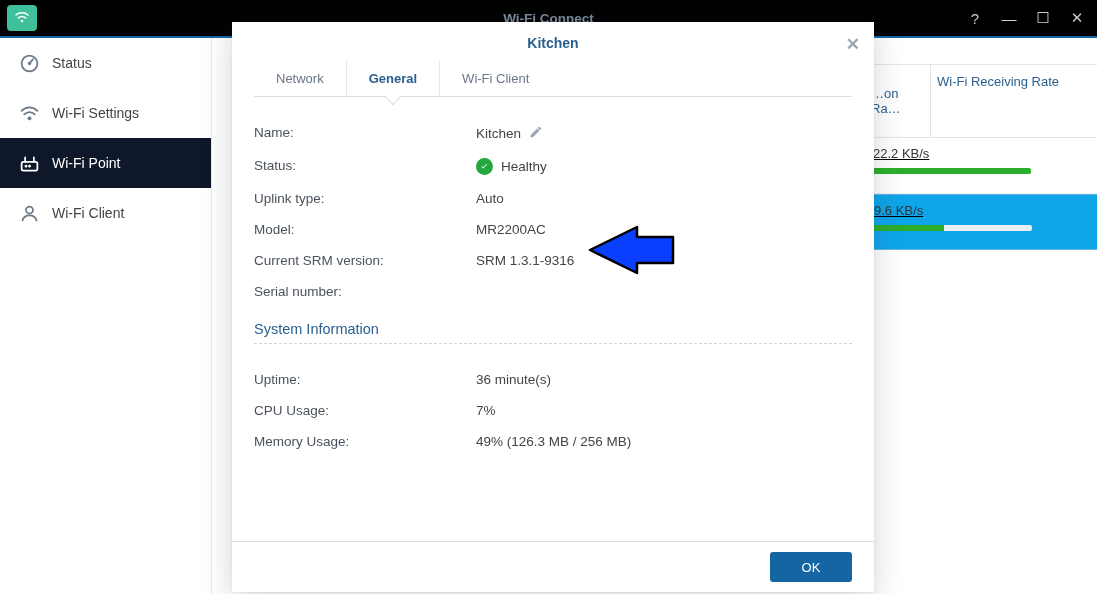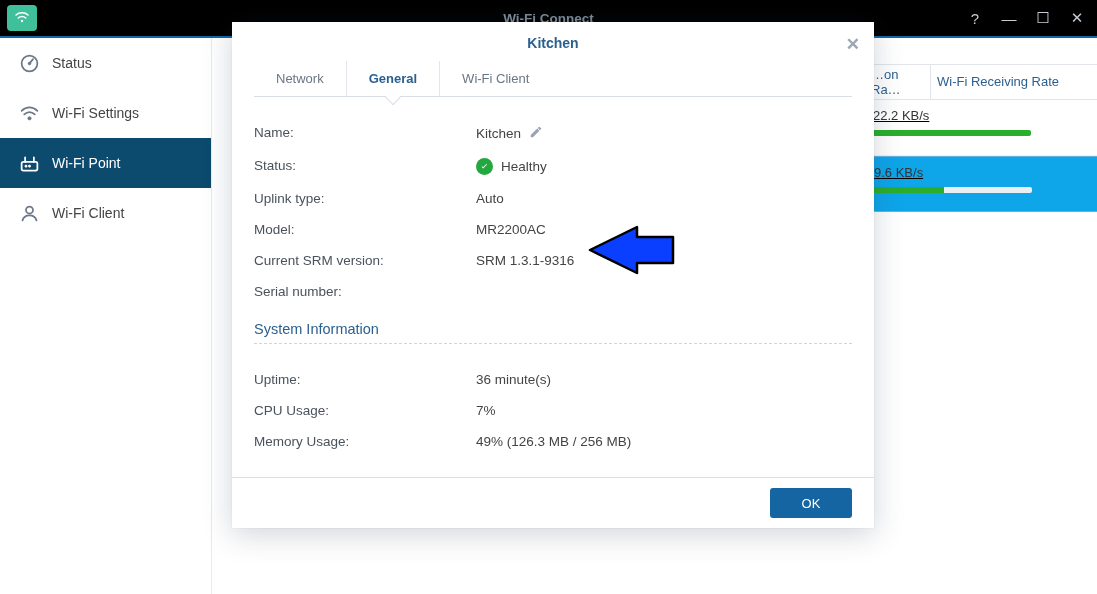--- a/index.html
+++ b/index.html
@@ -71,21 +71,21 @@
       height: 50px;
       display: flex;
       align-items: center;
       padding-left: 18px;
       color: #444;
       font-size: 14px;
       cursor: pointer;
       gap: 12px;
     }
     .sidebar-item.active {
-      background: #0c4a6e;
+      background: #0f172a;
       color: #fff;
     }
     .sidebar-icon {
       width: 22px;
       height: 22px;
       display: flex;
       align-items: center;
       justify-content: center;
     }
     .sidebar-icon svg { width: 21px; height: 21px; }
@@ -101,39 +101,39 @@
       right: 0;
       top: 26px;
       width: 230px;
     }
     .th-frag {
       display: flex;
       font-size: 13px;
       color: #2b5f8f;
       font-weight: 500;
     }
-    .th-frag .c1 { width: 63px; padding: 2px 4px; border-top:1px solid #e1e5eb; border-bottom:1px solid #e1e5eb;}
+    .th-frag .c1 { width: 63px; padding: 21px 4px; border-top:1px solid #e1e5eb; border-bottom:1px solid #e1e5eb;}
     .th-frag .c2 { flex:1; padding: 9px 6px; border:1px solid #e1e5eb; border-right:none;}
     .row-frag {
       height: 56px;
       border-bottom: 1px solid #eef1f5;
       padding: 8px 4px 0 4px;
       text-decoration: underline;
     }
     .row-frag.sel { background: #0ea5e9; border:1.5px solid #66b3e6; border-right:none;}
     .row-rate { font-size: 13px; color: #333; margin-bottom: 7px; padding-left:2px;}
     .row-bar { height: 6px; border-radius: 2px; background: #ebeef2; width: 160px; overflow:hidden;}
     .row-bar-fill { height: 100%; background: #2bae2b; }
     
     .modal {
       position: absolute;
       left: 232px;
       top: 22px;
       width: 642px;
-      height: 506px;
+      height: 570px;
       background: #fff;
       box-shadow: 0 6px 28px rgba(40,55,80,0.22), 0 0 0 1px rgba(0,0,0,0.02);
     }
     .modal-title {
       text-align: center;
       padding: 13px 0 10px;
       color: #2b5f8f;
       font-weight: 600;
       font-size: 14px;
       position: relative;

